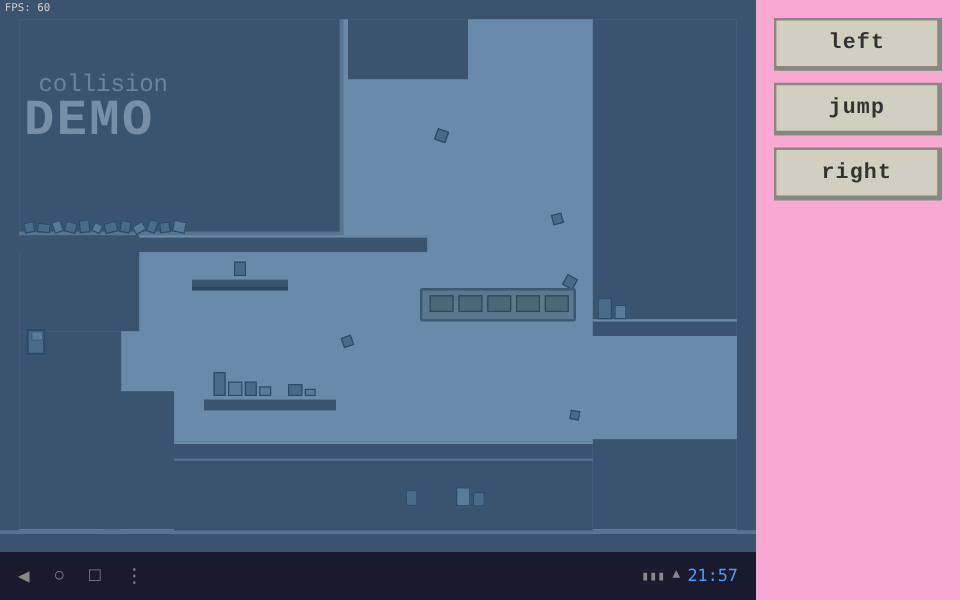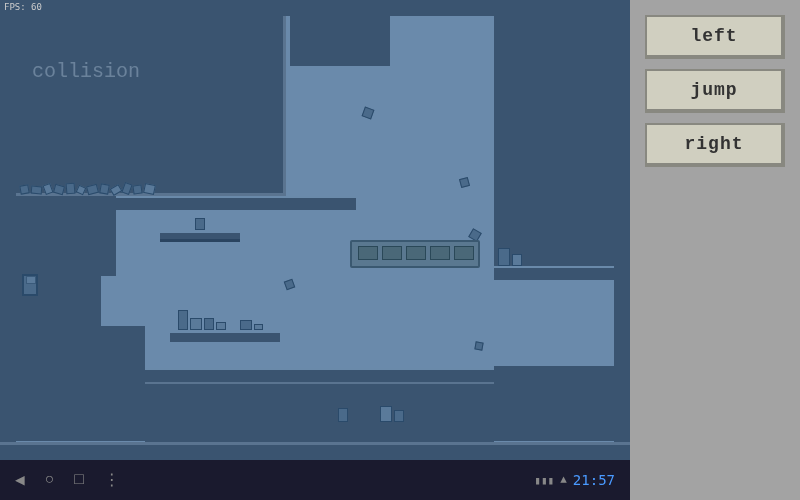--- a/index.html
+++ b/index.html
@@ -31,21 +31,21 @@
       align-items: center;
       justify-content: space-between;
       padding: 0 15px;
     }
 
     #controls-panel {
       position: absolute;
       left: 630px; top: 0;
       width: 170px;
       height: 500px;
-      background: #a3a3a3;
+      background: #f9a8d4;
       display: flex;
       flex-direction: column;
       align-items: center;
       justify-content: flex-start;
       padding-top: 15px;
       gap: 10px;
     }
 
     .control-btn {
       width: 140px;
@@ -205,20 +205,21 @@
     <div style="position:absolute; bottom:18px; left:145px; right:136px; height:60px; background:#3a5470; border-top:2px solid #5a7490;"></div>
     <div style="position:absolute; bottom:78px; left:145px; right:136px; height:14px; background:#3a5470; border-top:2px solid #6a8aaa;"></div>
 
     <div style="position:absolute; top:230px; left:160px; width:80px; height:12px; background:#3a5470; border-top:3px solid #6a8aaa; border-bottom:3px solid #2a4460;"></div>
 
     <div style="position:absolute; top:330px; left:170px; width:110px; height:12px; background:#3a5470; border-top:3px solid #6a8aaa;"></div>
 
     <div id="collision-text">
       <span>collision</span>
     </div>
+    <div id="demo-text">DEMO</div>
 
     <div style="position:absolute; top:170px; left:20px; width:200px; height:24px; display:flex; gap:2px; align-items:flex-end; flex-wrap:wrap;">
       <div style="width:9px;height:9px;background:#4a6a8a;border:1px solid #2a4a6a;transform:rotate(-10deg);"></div>
       <div style="width:11px;height:8px;background:#4a6a8a;border:1px solid #2a4a6a;transform:rotate(5deg);"></div>
       <div style="width:8px;height:10px;background:#5a7a9a;border:1px solid #2a4a6a;transform:rotate(-20deg);"></div>
       <div style="width:10px;height:9px;background:#4a6a8a;border:1px solid #2a4a6a;transform:rotate(15deg);"></div>
       <div style="width:9px;height:11px;background:#4a6a8a;border:1px solid #2a4a6a;transform:rotate(-5deg);"></div>
       <div style="width:8px;height:8px;background:#5a7a9a;border:1px solid #2a4a6a;transform:rotate(25deg);"></div>
       <div style="width:11px;height:9px;background:#4a6a8a;border:1px solid #2a4a6a;transform:rotate(-15deg);"></div>
       <div style="width:9px;height:10px;background:#4a6a8a;border:1px solid #2a4a6a;transform:rotate(10deg);"></div>

